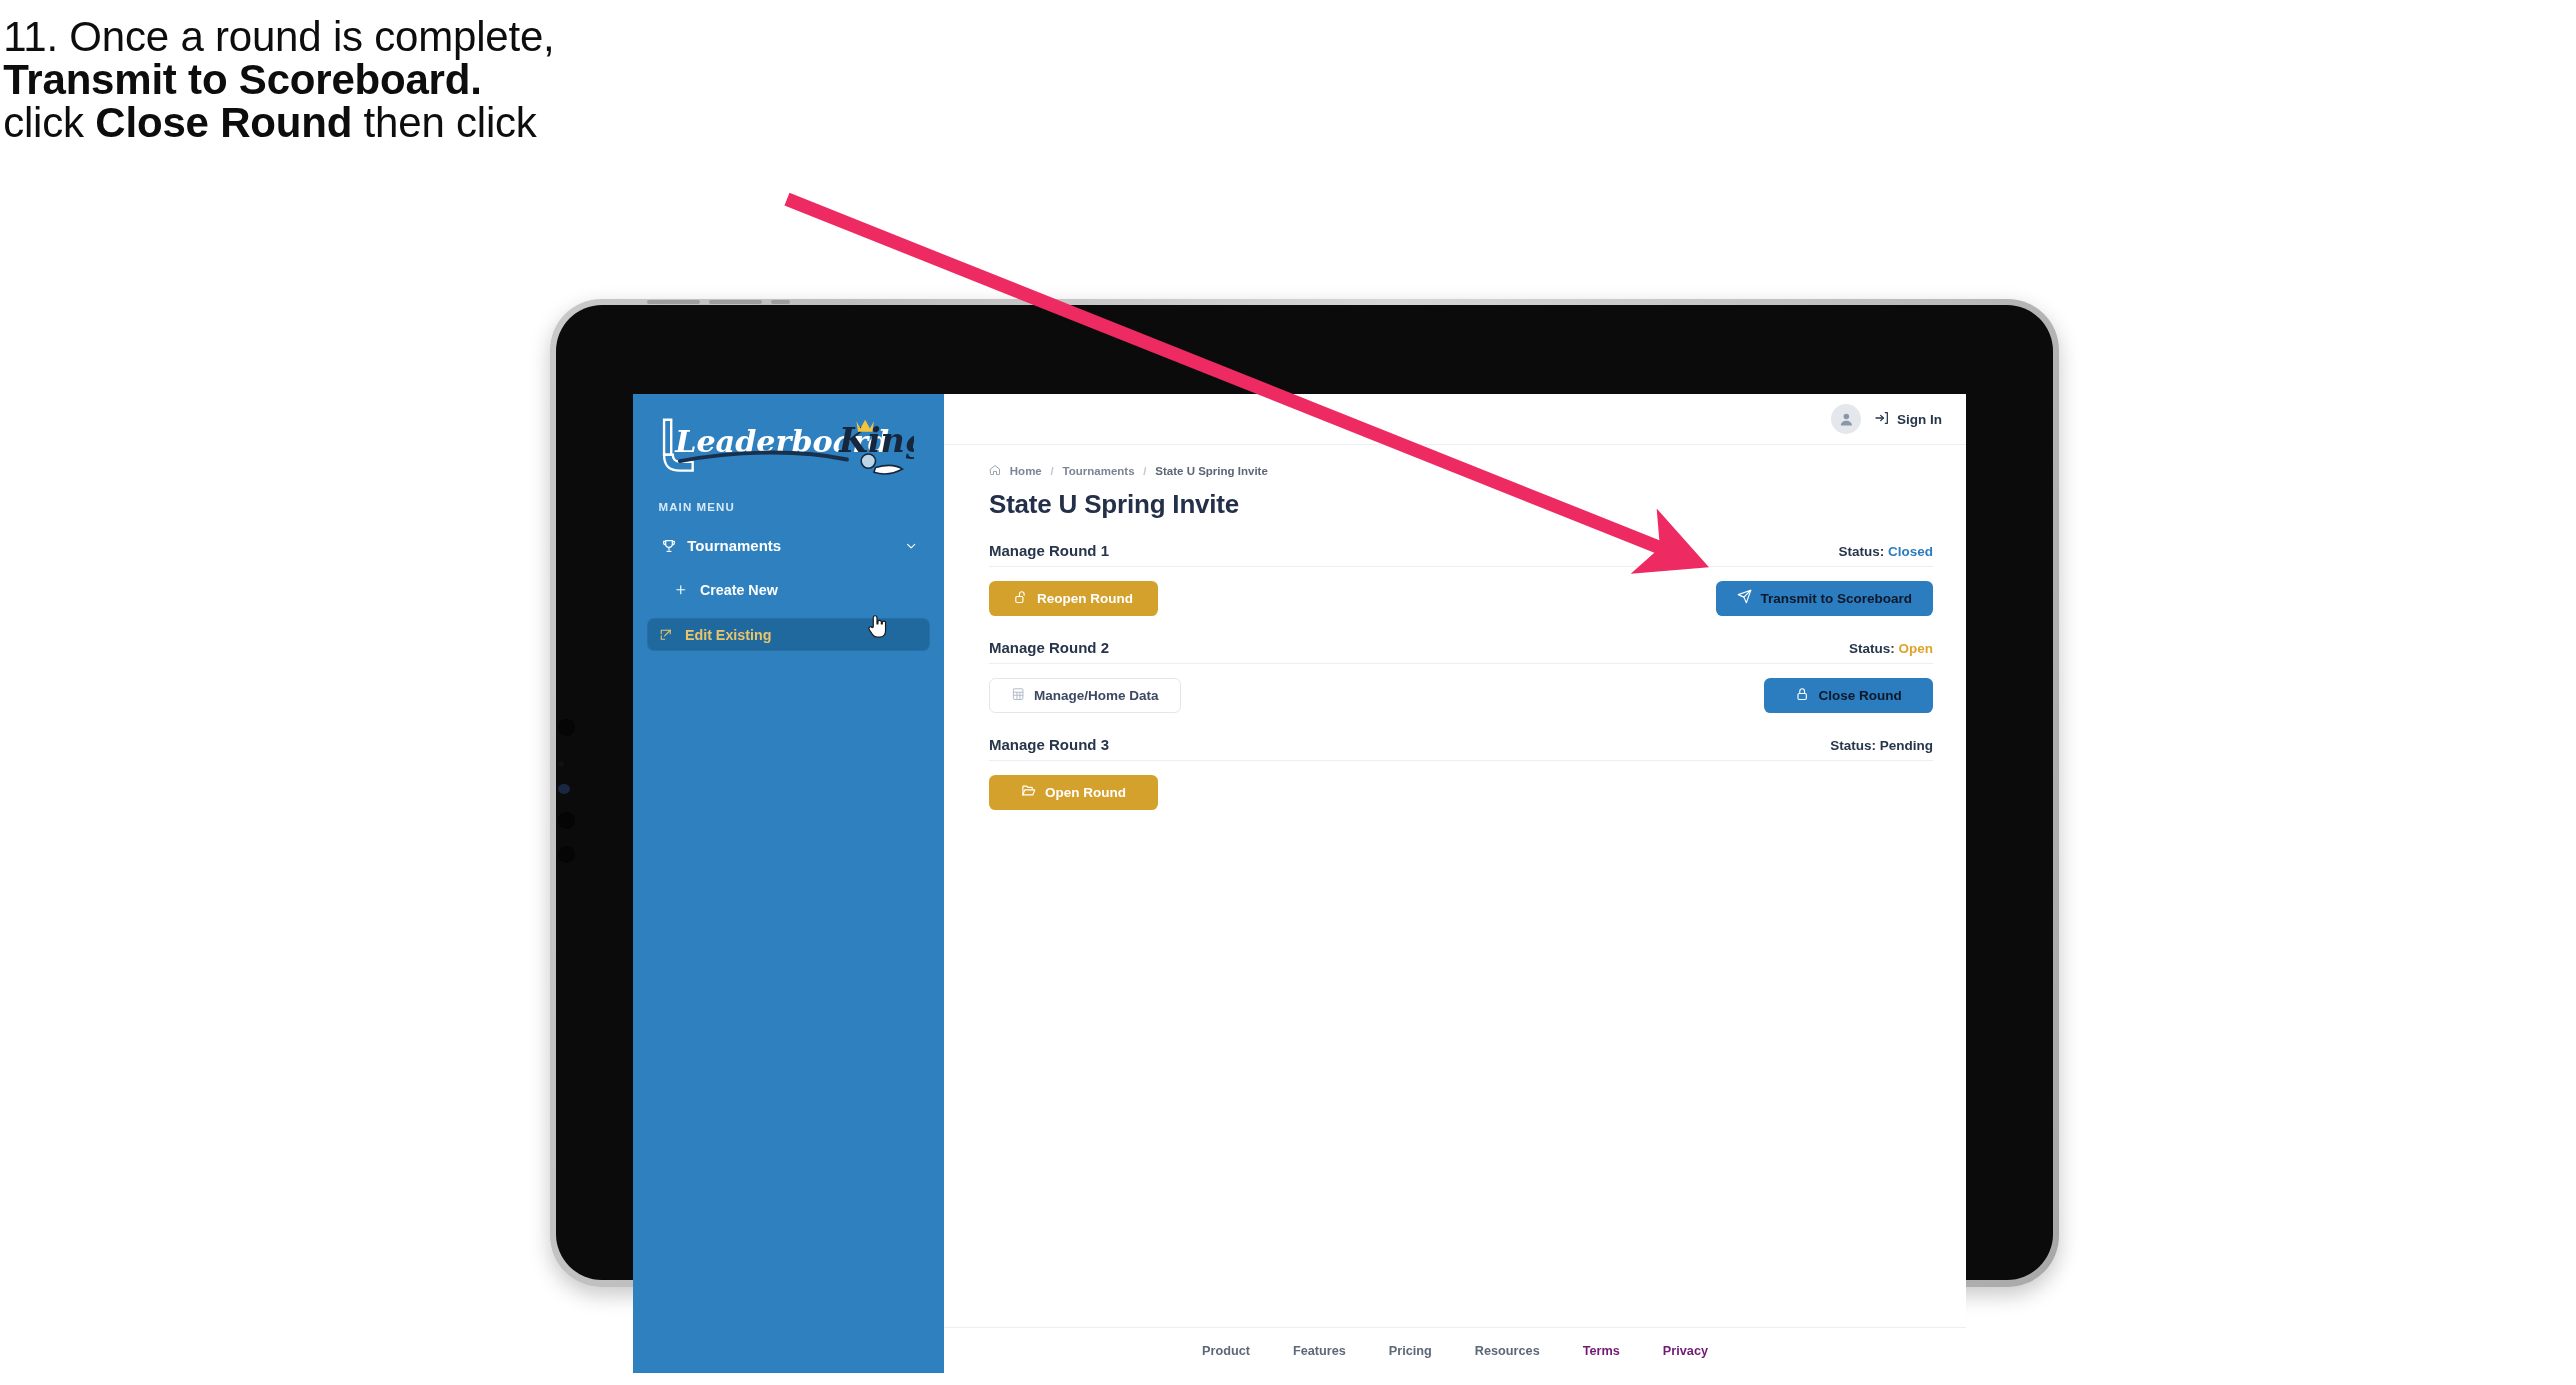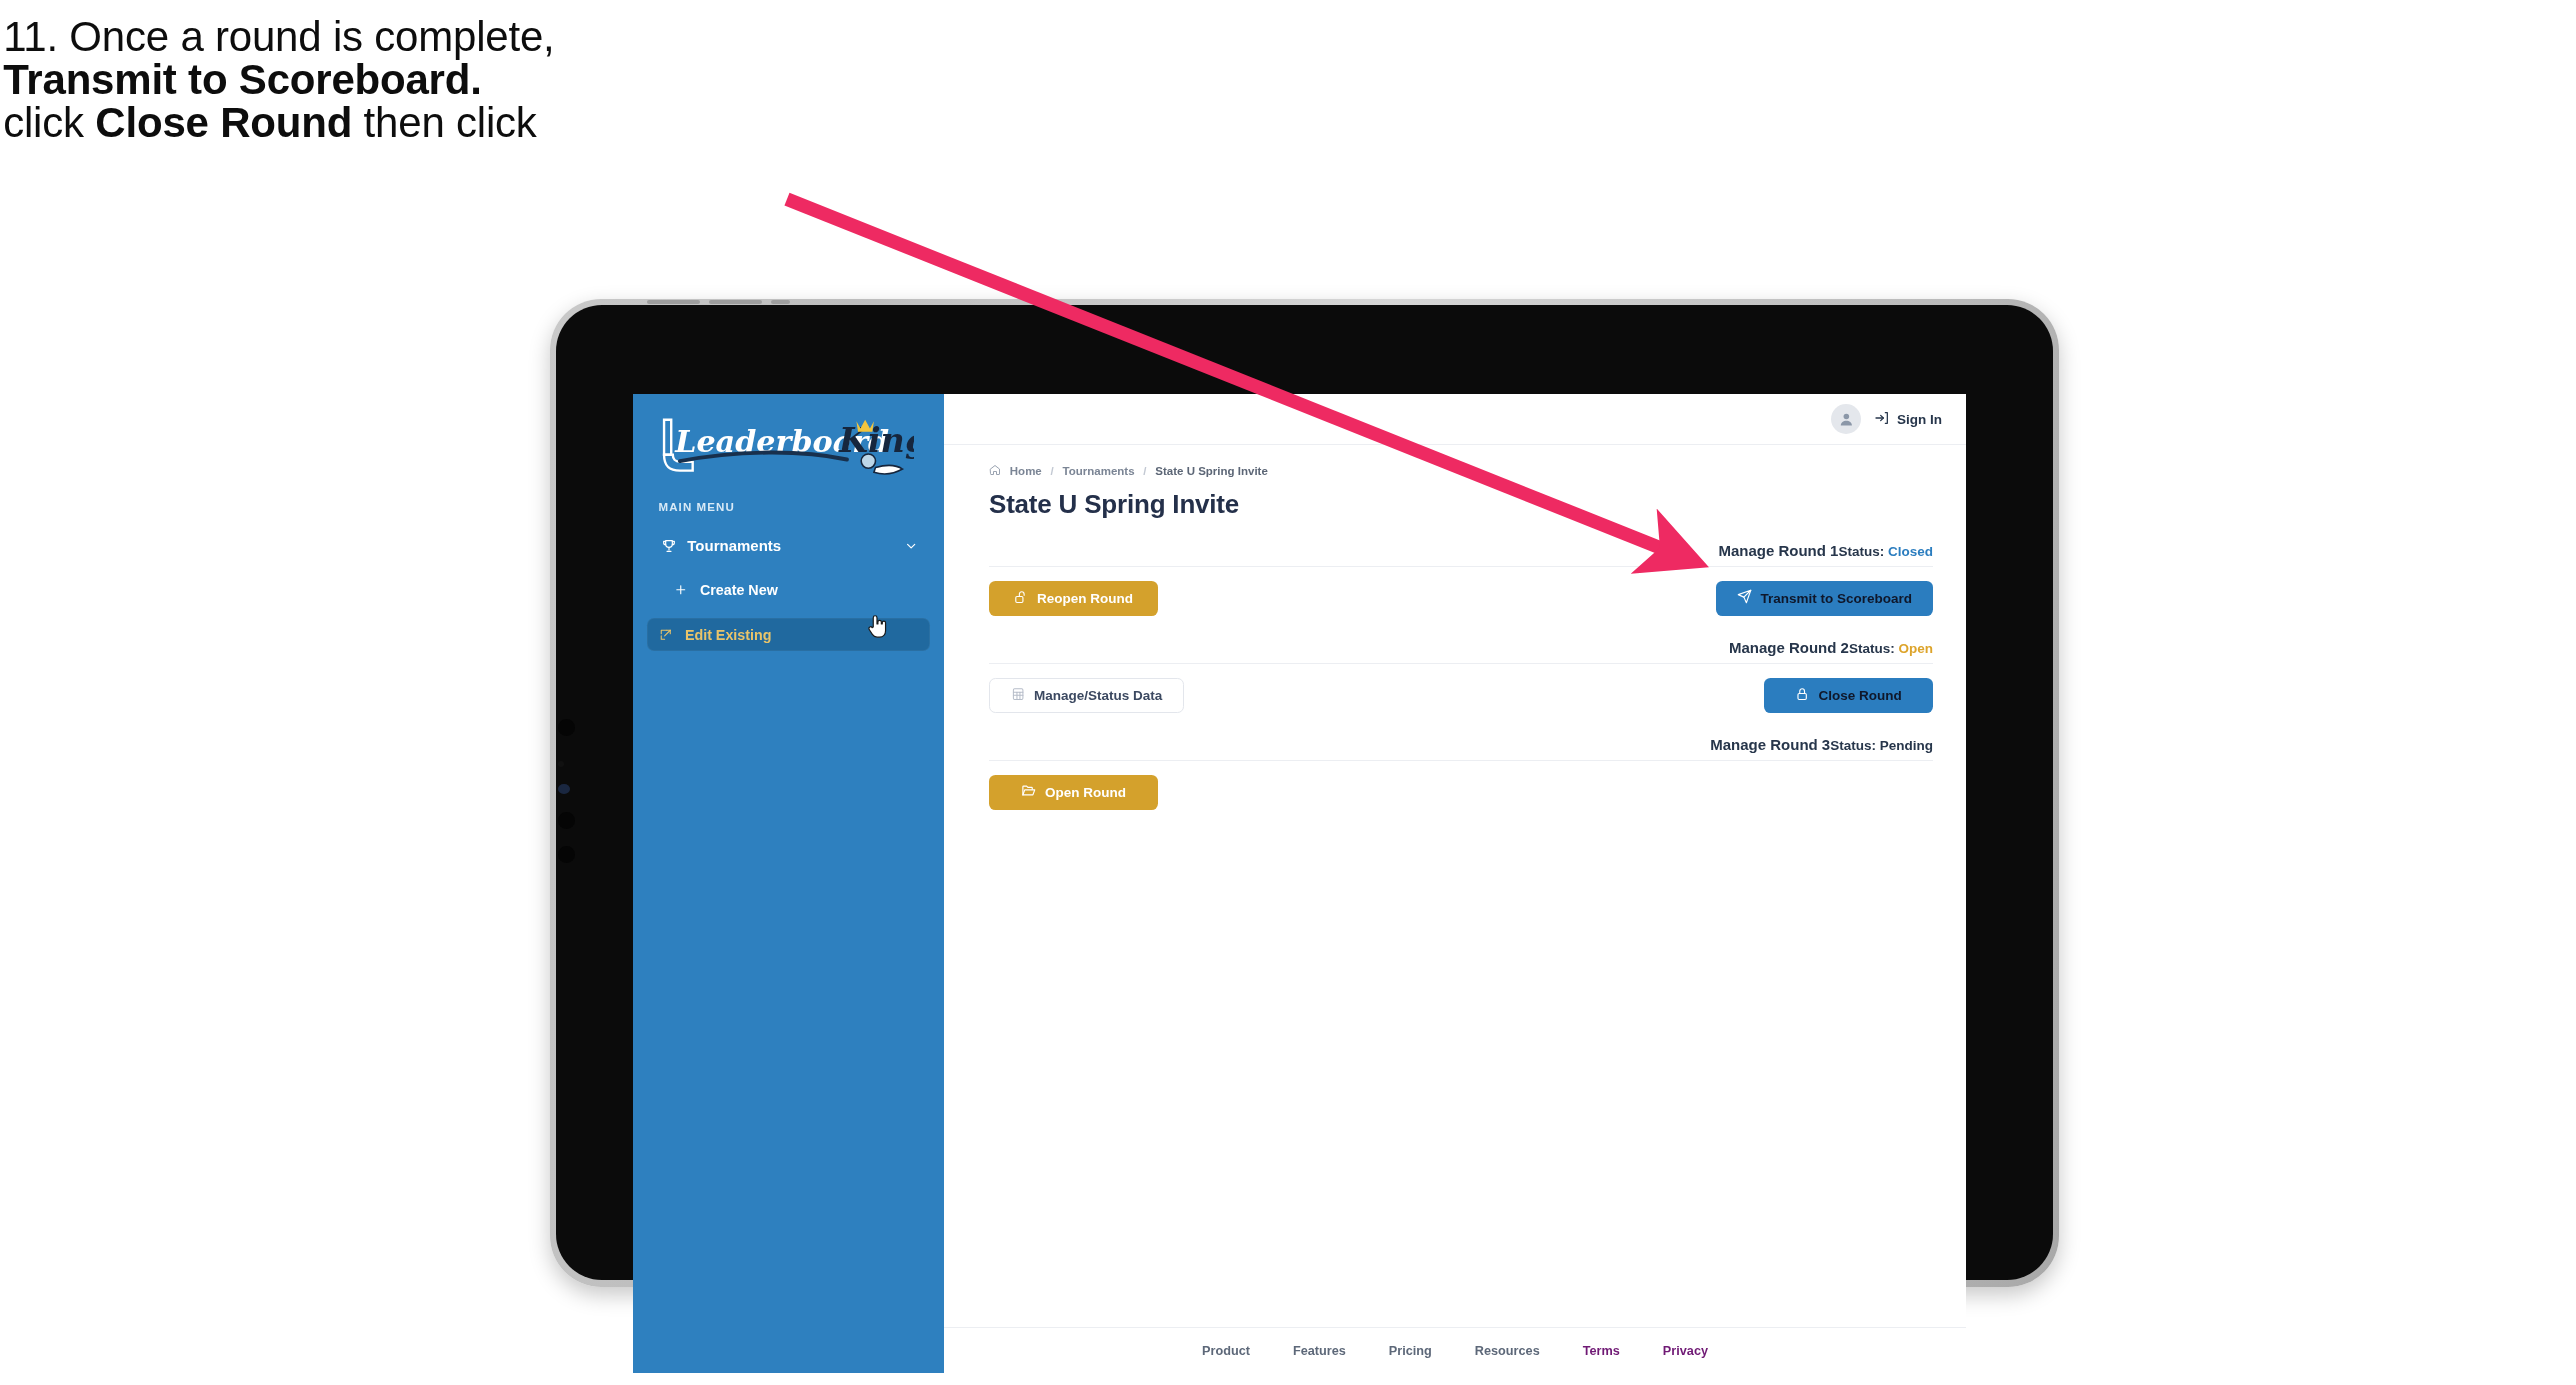--- a/index.html
+++ b/index.html
@@ -194,21 +194,21 @@
   .page-title {
     margin-top: 11px;
     font-size: 26px;
     font-weight: 700;
     color: #24304a;
     letter-spacing: -0.2px;
   }
 
   .round { margin-top: 22px; }
   .round-head {
-    display: flex; align-items: flex-end; justify-content: flex-end;
+    display: flex; align-items: flex-end; justify-content: space-between;
     padding-bottom: 7.2px;
     border-bottom: 0.8px solid #eceef2;
   }
   .round-title { font-size: 15px; font-weight: 700; color: #27364b; }
   .round-status { font-size: 13.5px; font-weight: 700; color: #27364b; }
   .round-status .val.closed  { color: #2b7dbf; }
   .round-status .val.open    { color: #dda42b; }
   .round-status .val.pending { color: #27364b; }
 
   .round-actions {
@@ -426,21 +426,21 @@
             <button class="btn btn-ghost">
               <span>
                 <svg width="14.3" height="14.3" viewBox="0 0 24 24" fill="none" stroke="#b6bdc9" stroke-width="1.7" stroke-linecap="round" stroke-linejoin="round">
                   <rect x="4" y="3" width="16" height="18" rx="2"></rect>
                     <line x1="4" y1="9" x2="20" y2="9"></line>
                     <line x1="4" y1="14" x2="20" y2="14"></line>
                     <line x1="10" y1="9" x2="10" y2="21"></line>
                     <line x1="15" y1="9" x2="15" y2="21"></line>
                 </svg>
               </span>
-              <span>Manage/Status Data</span>
+              <span>Manage/Home Data</span>
             </button>
             <button class="btn btn-blue">
               <span>
                 <svg width="14.3" height="14.3" viewBox="0 0 24 24" fill="none" stroke="#ffffff" stroke-width="1.9" stroke-linecap="round" stroke-linejoin="round">
                   <rect x="5" y="11" width="14" height="10" rx="2"></rect>
                     <path d="M8 11V7a4 4 0 0 1 8 0v4"></path>
                 </svg>
               </span>
               <span>Close Round</span>
             </button>

